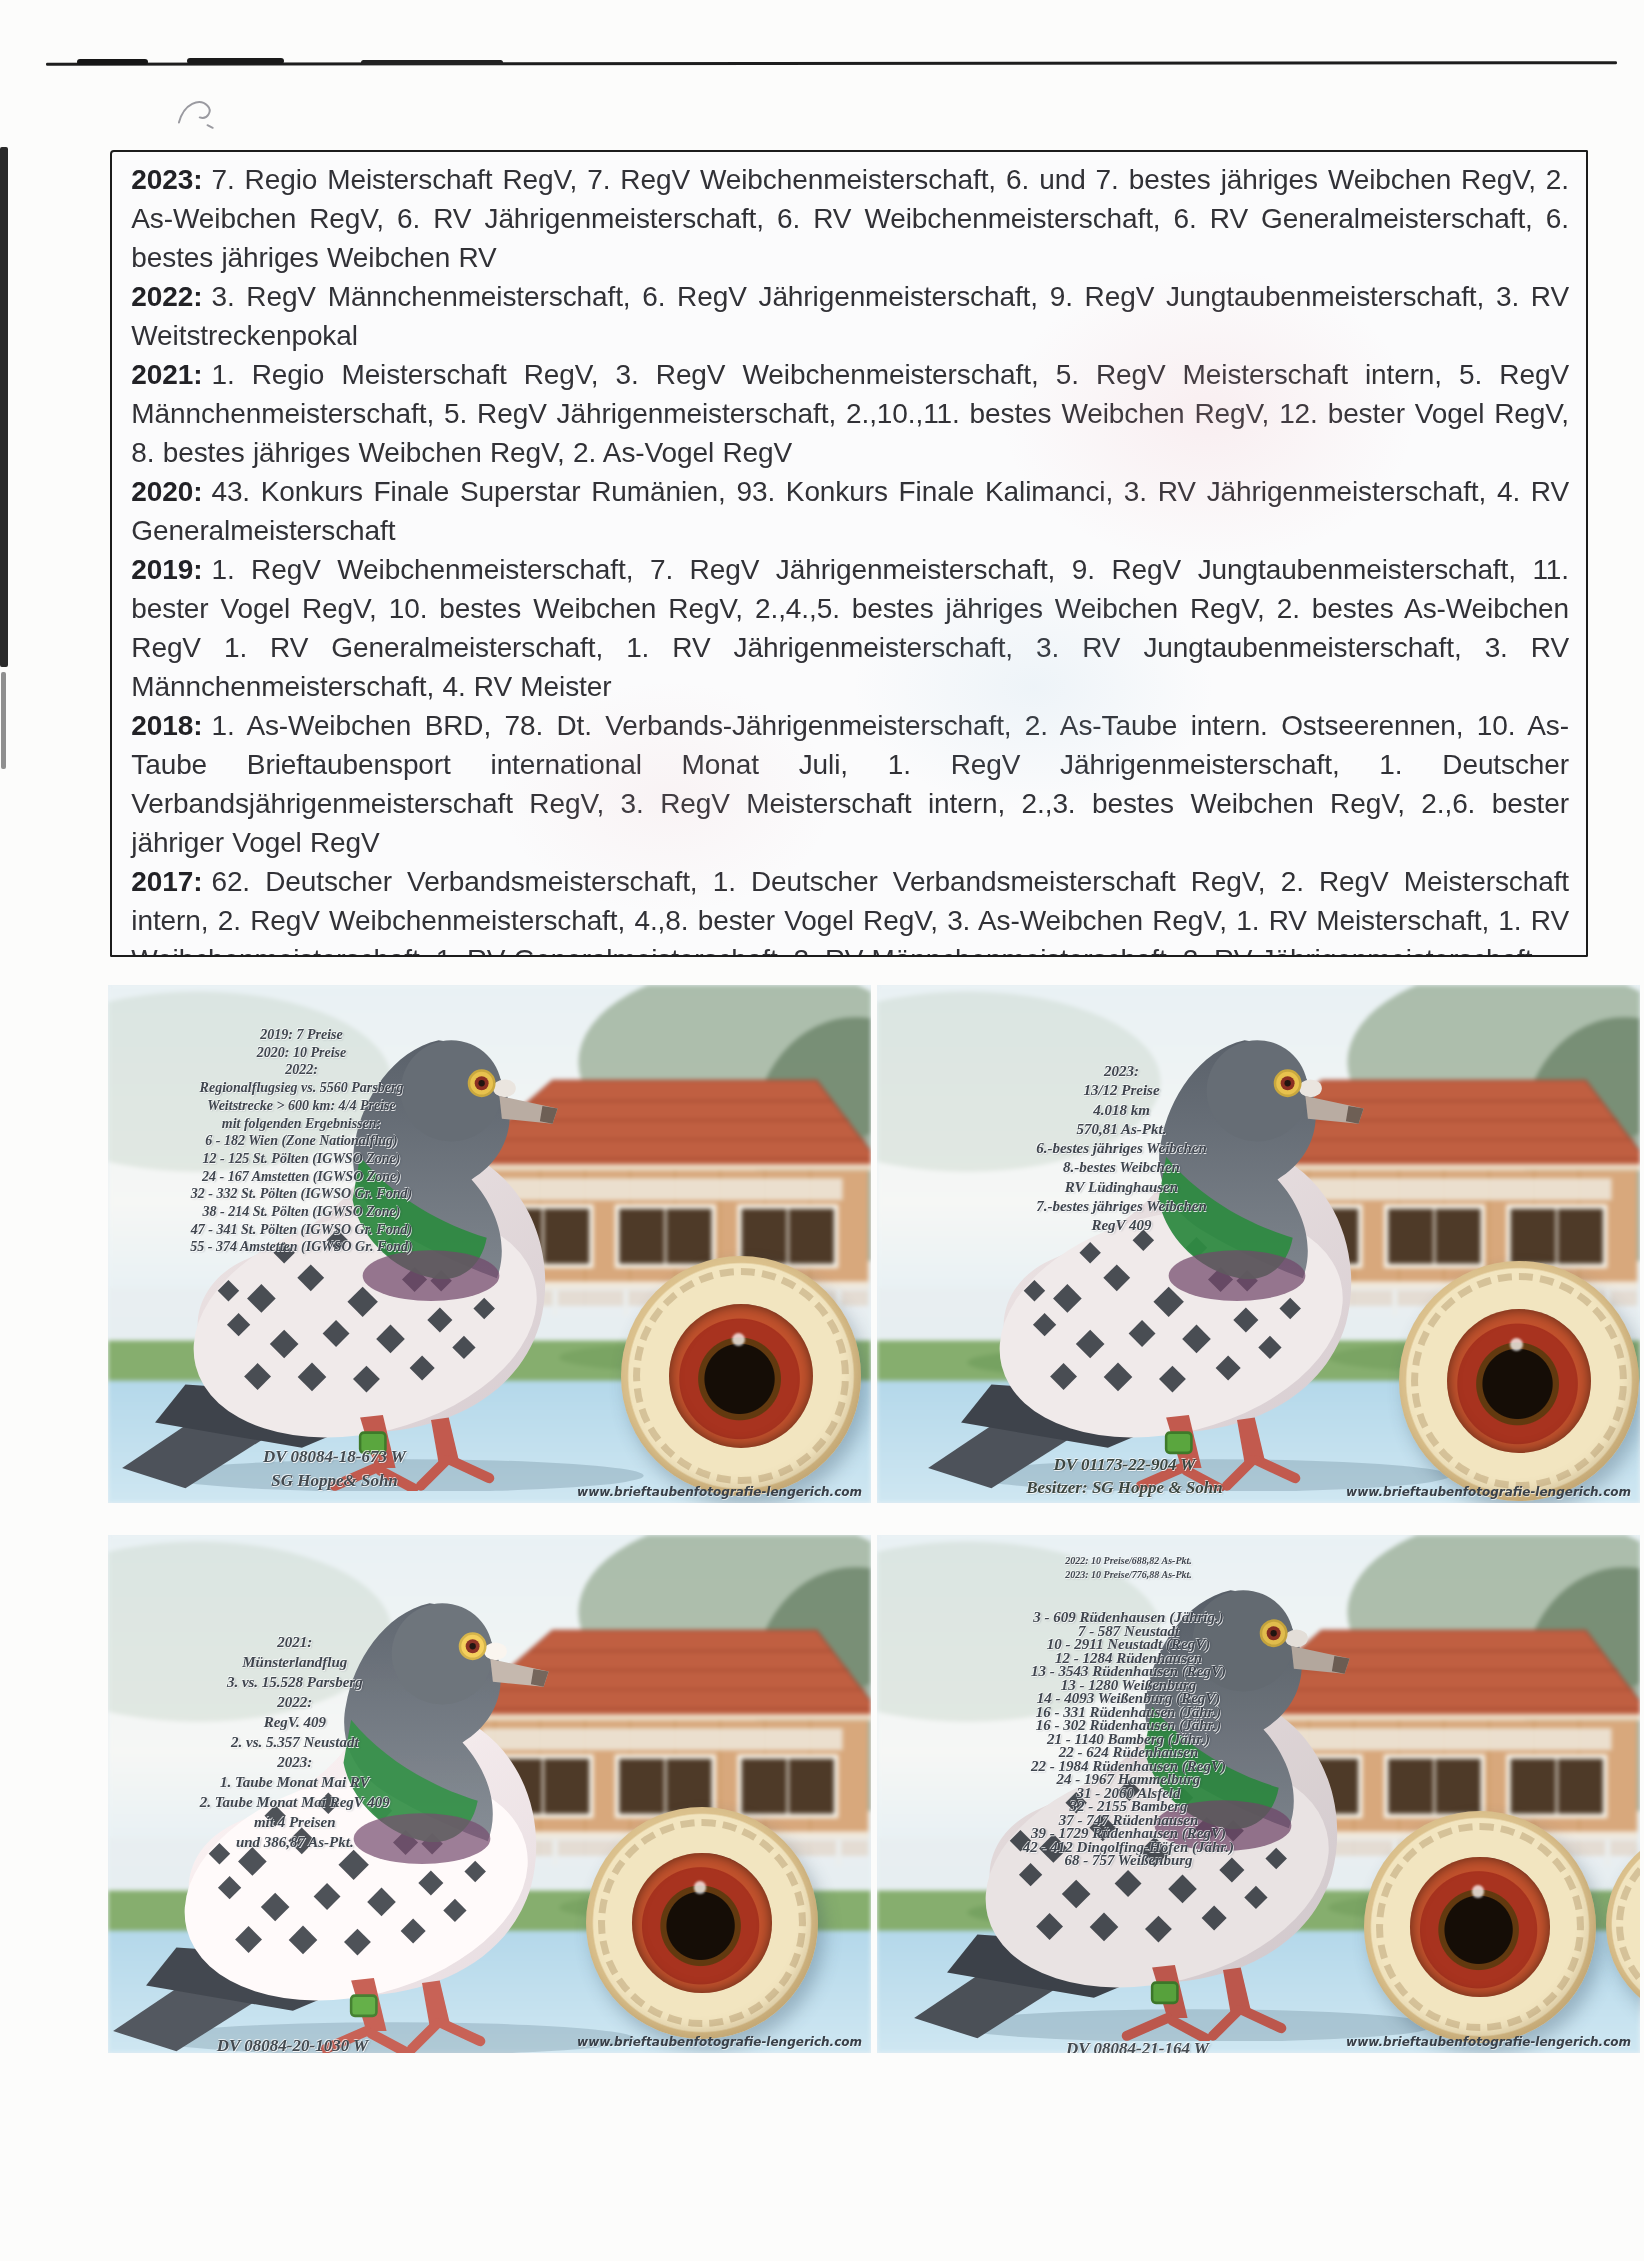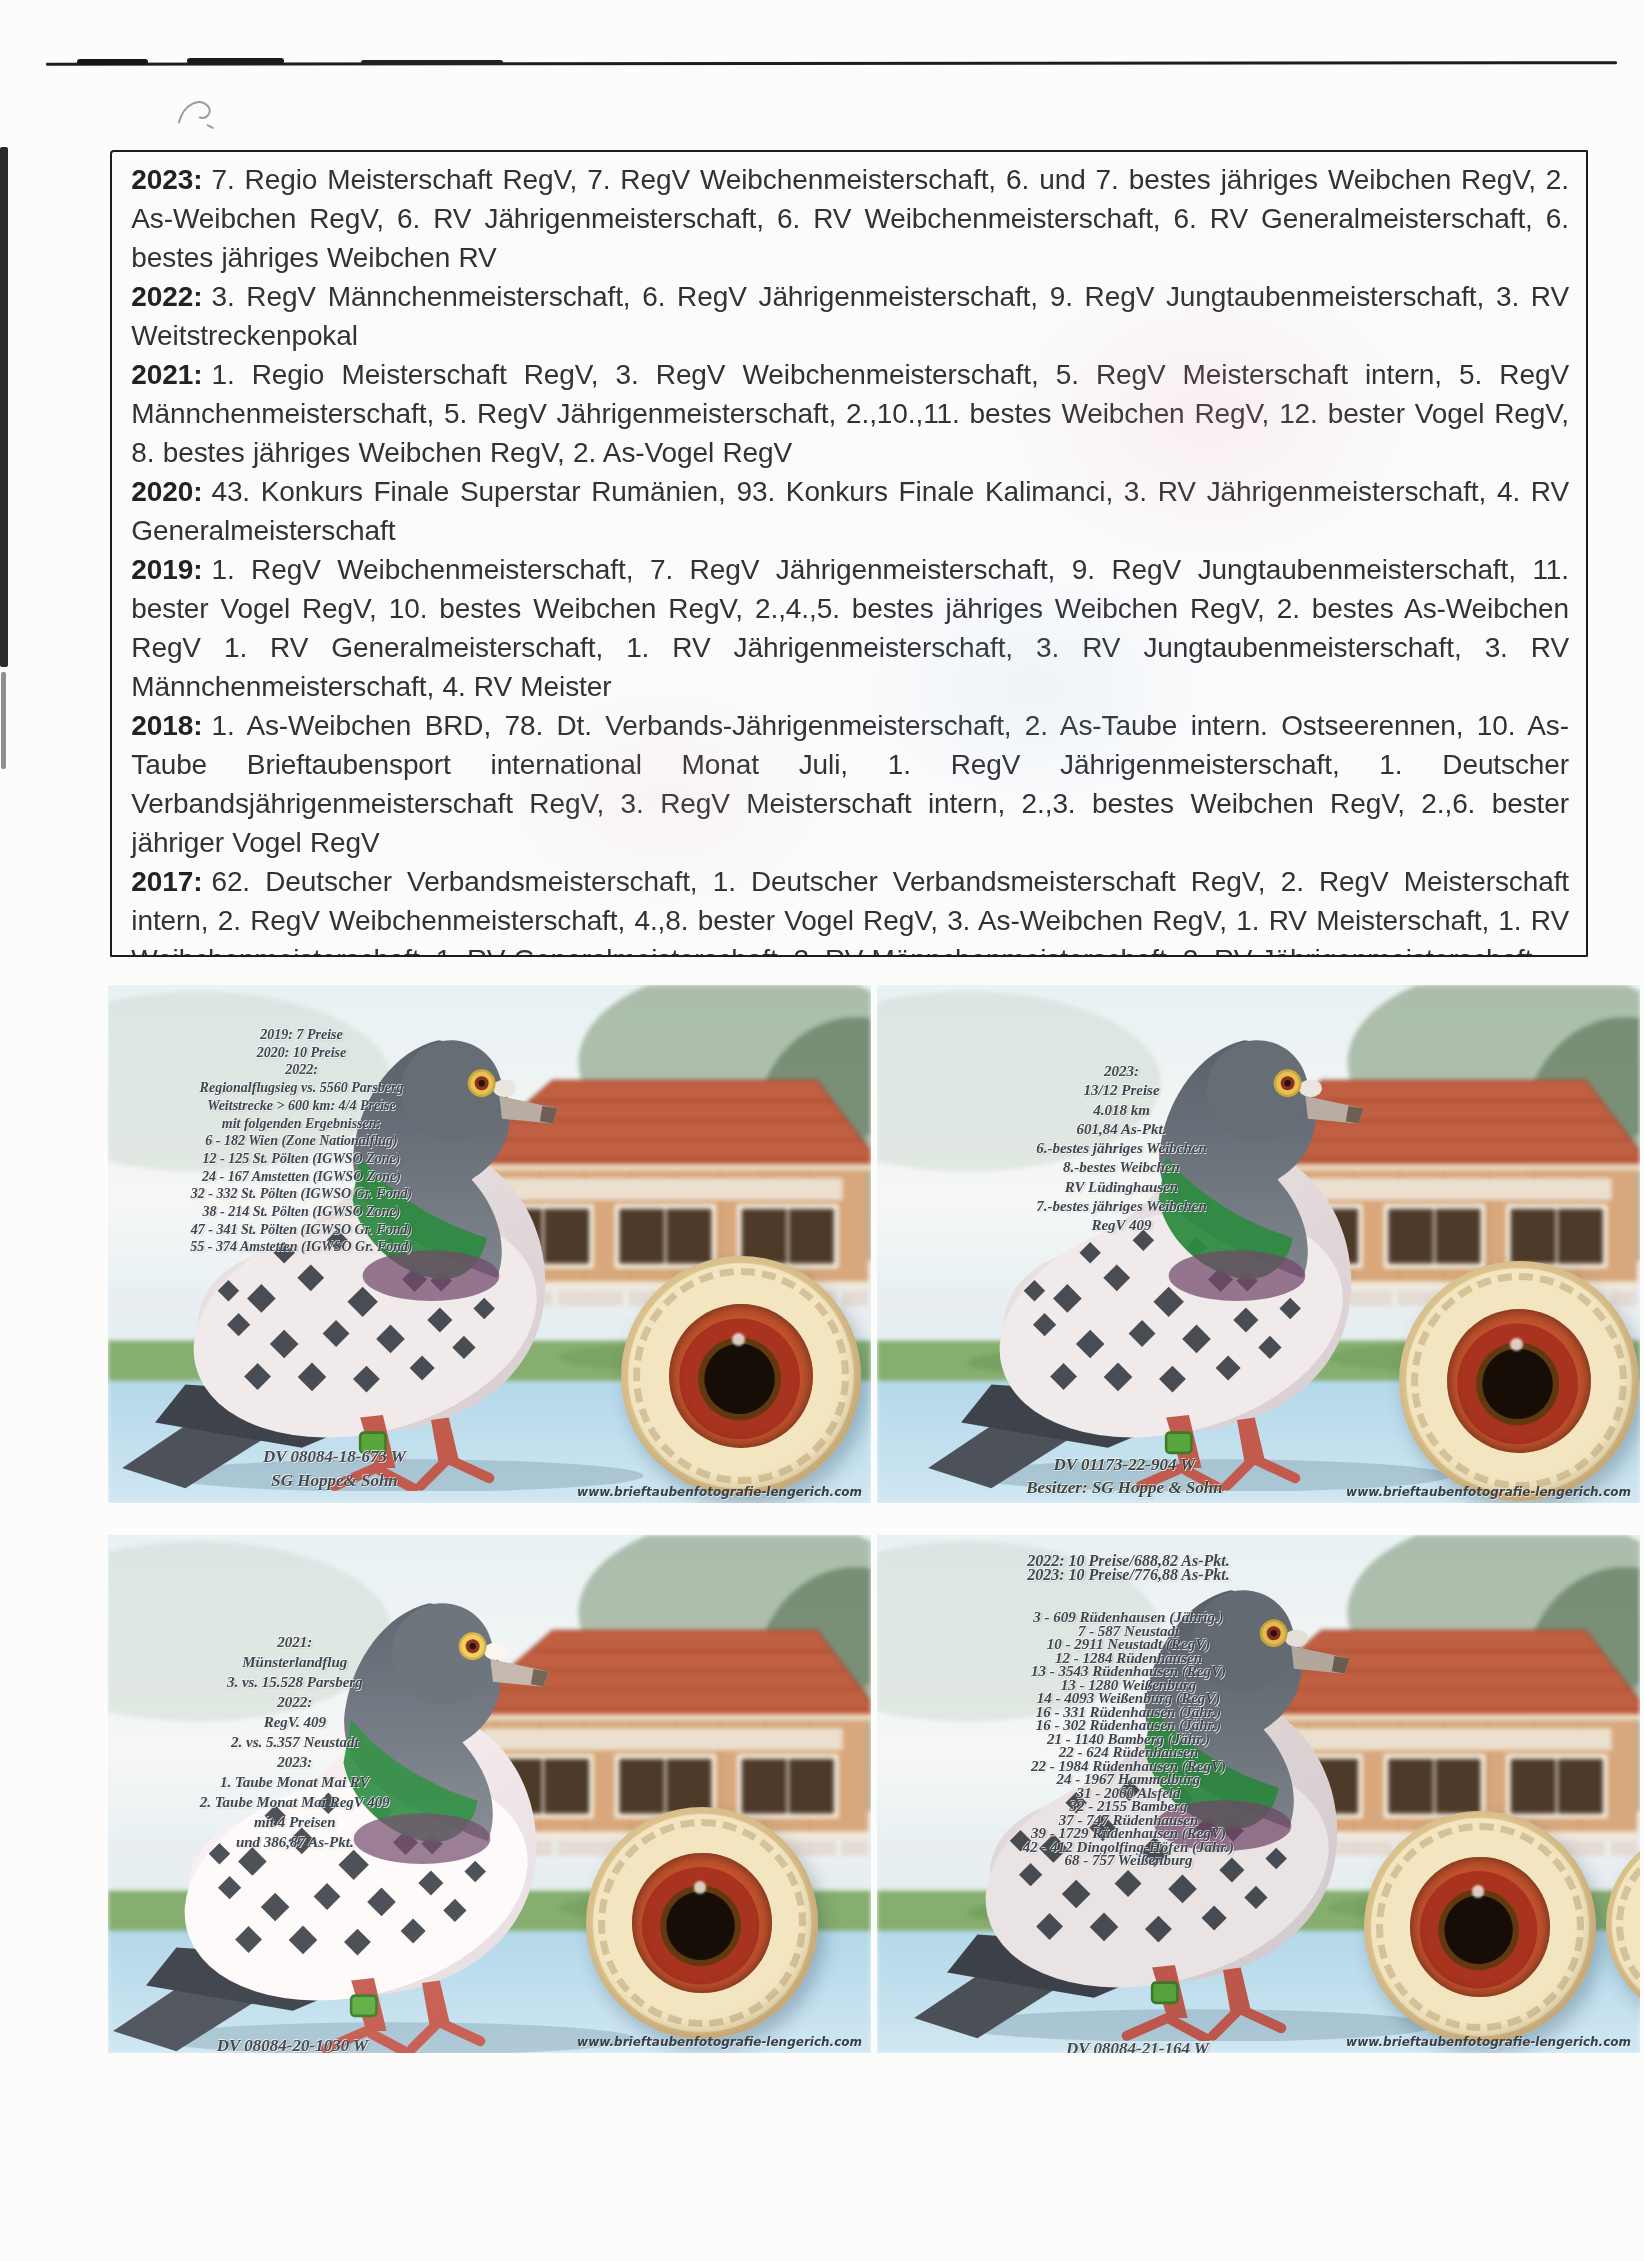--- a/index.html
+++ b/index.html
@@ -63,21 +63,21 @@
   .p4 .eye-sliver{left:729px;top:293px;width:193px;height:193px;}
 
   
   .caption, .ring-caption, .ph-header{
      position:absolute;text-align:center;font-family:Liberation Serif, serif;
      font-weight:700;font-style:italic;color:#3f454e;
      text-shadow:0.6px 0.6px 0 rgba(255,255,255,.85), -0.6px -0.6px 0 rgba(255,255,255,.7), 1.3px 1.3px 1.9px rgba(30,40,60,.25);}
   .p1 .caption{left:26px;top:41px;width:335px;font-size:14px;line-height:17.7px;}
   .p2 .caption{left:77px;top:77px;width:335px;font-size:15px;line-height:19.3px;}
   .p3 .caption{left:19.3px;top:97px;width:335px;font-size:15px;line-height:20px;}
-  .p4 .ph-header{left:71px;top:19.3px;width:361px;font-size:16px;line-height:14px;text-align:center;}
+  .p4 .ph-header{left:71px;top:19.3px;width:361px;font-size:10px;line-height:14px;text-align:center;}
   .p4 .caption{left:71px;top:76px;width:361px;font-size:15px;line-height:13.5px;}
   .ring-caption{font-size:17px;line-height:24px;color:#434a50;margin-top:24px;}
   .p1 .ring-caption{left:72px;top:436px;width:309px;}
   .p2 .ring-caption{left:93px;top:444px;width:309px;line-height:23px;color:#3c4640;}
   .p3 .ring-caption{left:30px;top:475px;width:309px;}
   .p4 .ring-caption{left:106px;top:478px;width:309px;}
   .watermark{position:absolute;right:9px;bottom:3.9px;font-family:"DejaVu Sans",sans-serif;
      font-weight:700;font-style:italic;font-size:12px;color:#394049;
      text-shadow:0.6px 0.6px 0 rgba(255,255,255,.6);}
 </style>
@@ -274,21 +274,21 @@
         <use href="#pigeon-sym"></use>
       </svg>
     <div class="eye-medal">
       <div class="eye-ridge"></div>
       <div class="eye-iris"></div>
     </div>
     <div class="caption">
         <div>2023:</div>
         <div>13/12 Preise</div>
         <div>4.018 km</div>
-        <div>601,84 As-Pkt.</div>
+        <div>570,81 As-Pkt.</div>
         <div>6.-bestes jähriges Weibchen</div>
         <div>8.-bestes Weibchen</div>
         <div>RV Lüdinghausen</div>
         <div>7.-bestes jähriges Weibchen</div>
         <div>RegV 409</div>
       </div>
     <div class="ring-caption">
         <div>DV 01173-22-904 W</div>
         <div>Besitzer: SG Hoppe &amp; Sohn</div>
         <div>Züchter: Norbert Heimann</div>

